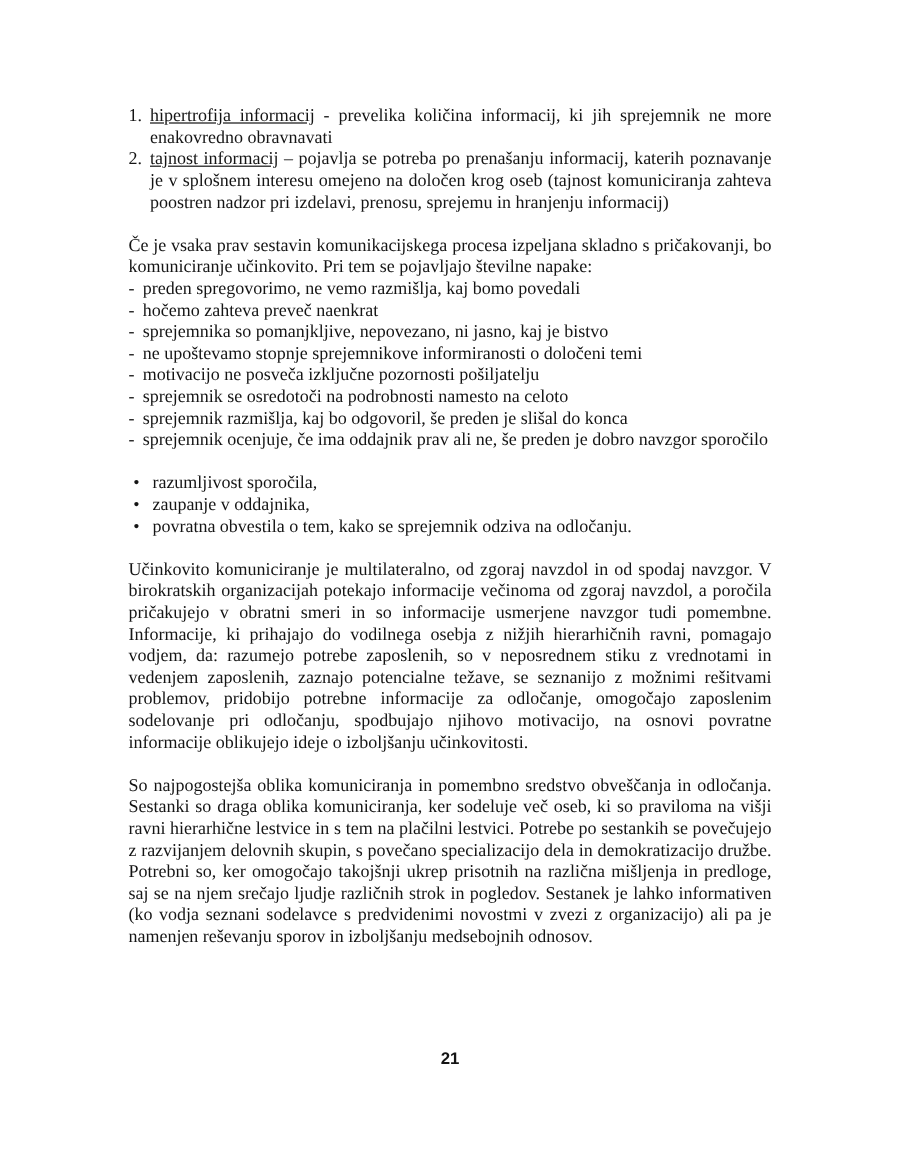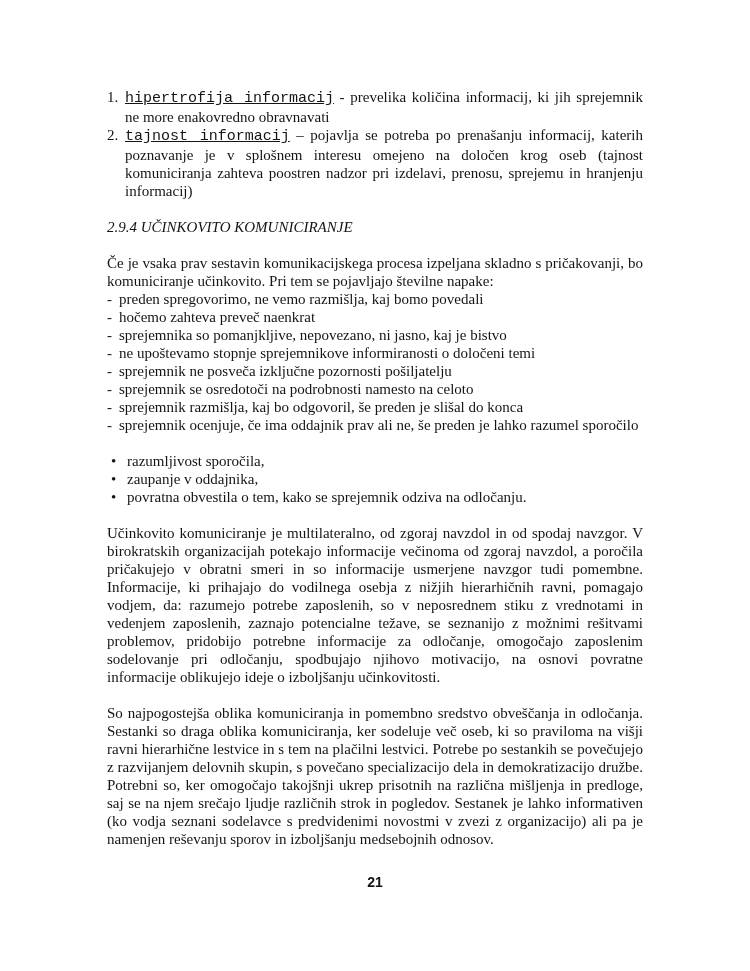--- a/index.html
+++ b/index.html
@@ -24,21 +24,21 @@
     line-height: 18px;
   }
   .block { margin-bottom: 18px; }
   .justify { text-align: justify; }
   .heading { font-style: italic; }
   .li { display: flex; }
   .li-text { flex: 1 1 auto; }
   .num-marker { flex: 0 0 18px; }
   .dash-marker { flex: 0 0 12px; }
   .bullet-marker { flex: 0 0 20px; padding-left: 4px; }
-  .lead-underline { text-decoration: underline; font-family: Liberation Mono, monospace; }
+  .lead-underline { text-decoration: underline; }
   .dash-list .li, .bullet-list .li { text-align: left; }
   .page-number {
     position: absolute;
     top: 874px; left: 0;
     width: 100%;
     text-align: center;
     font-family: "Liberation Sans", sans-serif;
     font-size: 14px;
     color: #141414;
     font-weight: bold;
@@ -54,21 +54,20 @@
       <div class="li">
         <span class="num-marker">1.</span>
         <span class="li-text justify"><span class="lead-underline">hipertrofija informacij</span><span> - prevelika količina informacij, ki jih sprejemnik ne more enakovredno obravnavati</span></span>
       </div>
       <div class="li">
         <span class="num-marker">2.</span>
         <span class="li-text justify"><span class="lead-underline">tajnost informacij</span><span> – pojavlja se potreba po prenašanju informacij, katerih poznavanje je v splošnem interesu omejeno na določen krog oseb (tajnost komuniciranja zahteva poostren nadzor pri izdelavi, prenosu, sprejemu in hranjenju informacij)</span></span>
       </div>
     </div>
 
-    <div class="block heading">2.9.4 UČINKOVITO KOMUNICIRANJE</div>
 
     <div class="block">
       <div class="justify">Če je vsaka prav sestavin komunikacijskega procesa izpeljana skladno s pričakovanji, bo komuniciranje učinkovito. Pri tem se pojavljajo številne napake:</div>
       <div class="dash-list">
         <div class="li">
             <span class="dash-marker">-</span>
             <span class="li-text">preden spregovorimo, ne vemo razmišlja, kaj bomo povedali</span>
           </div>
         <div class="li">
             <span class="dash-marker">-</span>
@@ -77,33 +76,33 @@
         <div class="li">
             <span class="dash-marker">-</span>
             <span class="li-text">sprejemnika  so pomanjkljive, nepovezano, ni jasno, kaj je bistvo</span>
           </div>
         <div class="li">
             <span class="dash-marker">-</span>
             <span class="li-text">ne upoštevamo stopnje sprejemnikove informiranosti o določeni temi</span>
           </div>
         <div class="li">
             <span class="dash-marker">-</span>
-            <span class="li-text">sprejemnik ne posveča izključne pozornosti pošiljatelju</span>
+            <span class="li-text">motivacijo ne posveča izključne pozornosti pošiljatelju</span>
           </div>
         <div class="li">
             <span class="dash-marker">-</span>
             <span class="li-text">sprejemnik se osredotoči na podrobnosti namesto na celoto</span>
           </div>
         <div class="li">
             <span class="dash-marker">-</span>
             <span class="li-text">sprejemnik razmišlja, kaj bo odgovoril, še preden je slišal do konca</span>
           </div>
         <div class="li">
             <span class="dash-marker">-</span>
-            <span class="li-text">sprejemnik ocenjuje, če ima oddajnik prav ali ne, še preden je lahko razumel sporočilo</span>
+            <span class="li-text">sprejemnik ocenjuje, če ima oddajnik prav ali ne, še preden je dobro navzgor sporočilo</span>
           </div>
       </div>
     </div>
 
 
     <div class="block bullet-list">
       <div class="li">
           <span class="bullet-marker">•</span>
           <span class="li-text">razumljivost sporočila,</span>
         </div>

